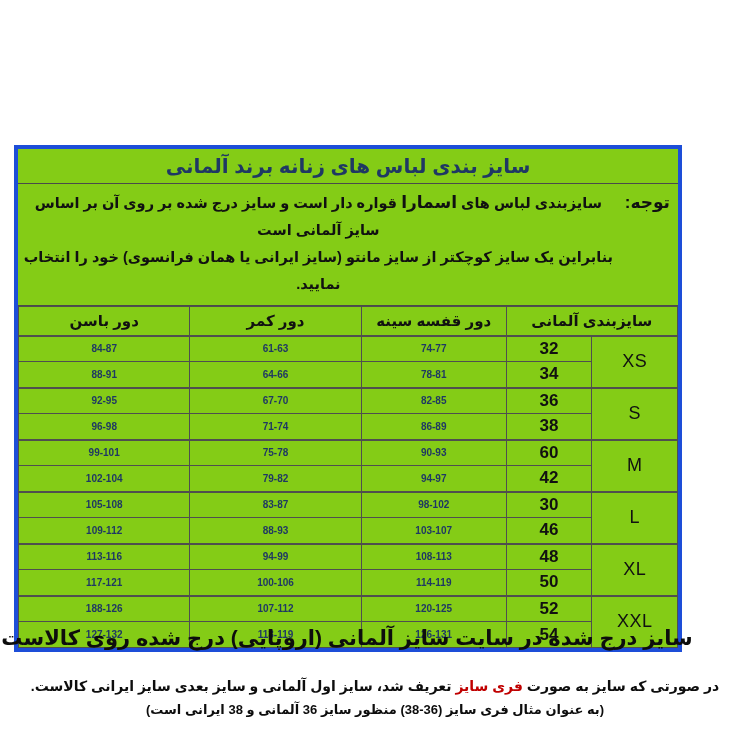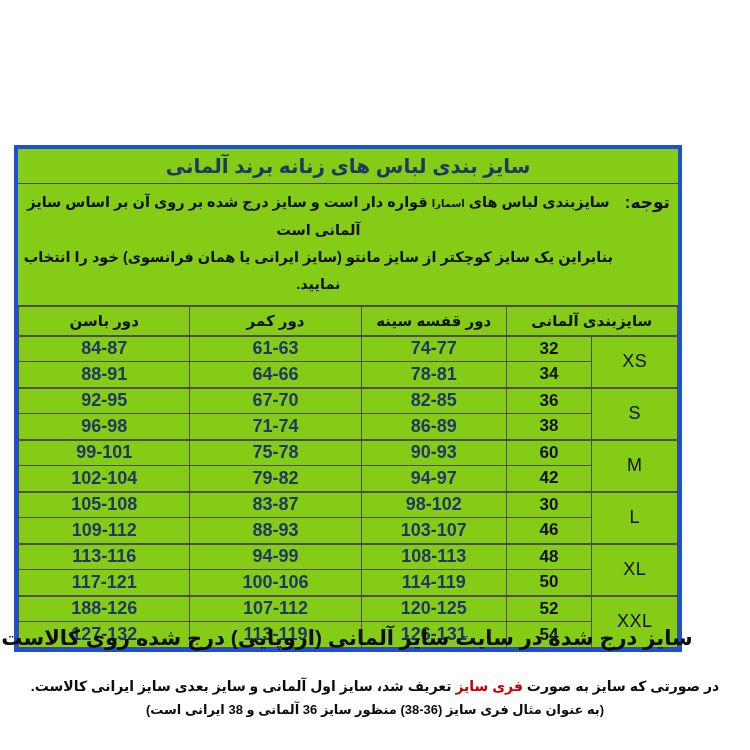--- a/index.html
+++ b/index.html
@@ -25,36 +25,36 @@
     border-bottom:1px solid #4a4a4a;padding:5px 6px 7px 4px;box-sizing:border-box;
   }
   .note-label{
     font-size:17px;font-weight:bold;color:#111;white-space:nowrap;
     padding:3px 2px 0 10px;
   }
   .note-body{flex:1;text-align:center;}
   .note-line{
     font-size:14.5px;font-weight:bold;color:#111;line-height:27px;
   }
-  .brand{font-size:10px;}
+  .brand{font-size:17px;}
 
   
   table{width:100%;border-collapse:collapse;table-layout:fixed;direction:rtl;}
   col.c-letter{width:13%;} col.c-num{width:13%;} col.c-chest{width:22%;}
   col.c-waist{width:26%;} col.c-hips{width:26%;}
   th,td{
     border:1px solid #4f4f4f;text-align:center;vertical-align:middle;
     padding:0;height:26px;box-sizing:border-box;
   }
   th{
     font-size:15px;font-weight:bold;color:#111;height:29px;
     border-bottom-width:2px;
   }
   td.range{
-    direction:ltr;font-size:18px;font-weight:bold;color:#1f3864;
+    direction:ltr;font-size:10px;font-weight:bold;color:#1f3864;
   }
   td.num{font-size:17px;font-weight:bold;color:#111;}
   td.letter{font-size:18px;font-weight:normal;color:#111;letter-spacing:0.5px;}
   tr.group-start td{border-top:2px solid #4f4f4f;}
   tr.group-second td{border-top:1px solid #909090;}
 
   
   .footer-line1{
     position:absolute;left:0;top:626px;width:694px;text-align:center;
     font-size:21px;font-weight:bold;color:#0d0d0d;

